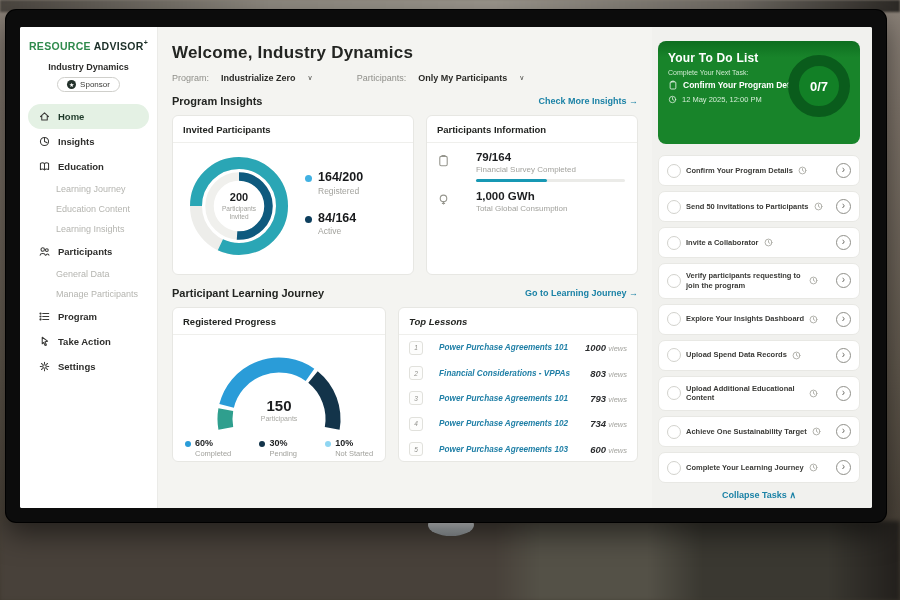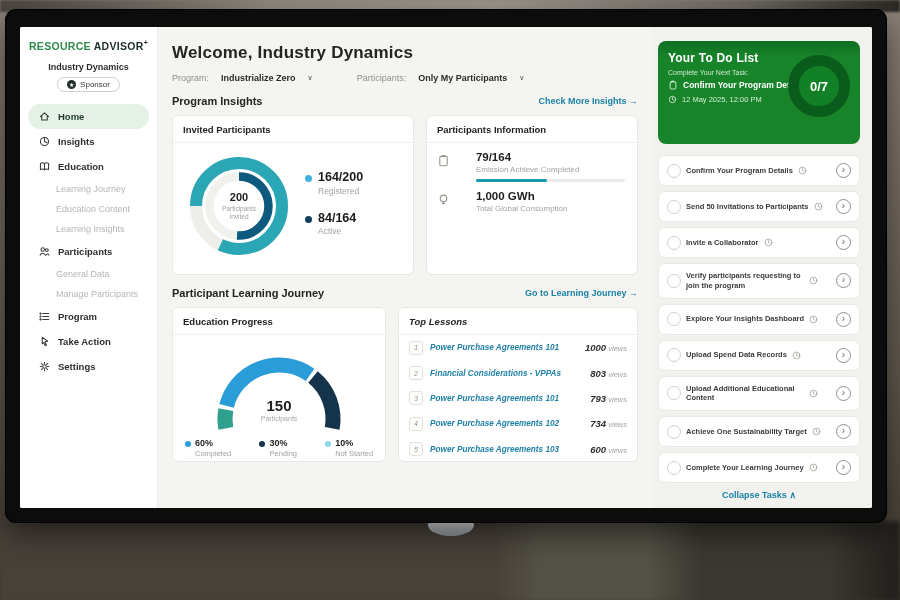--- a/index.html
+++ b/index.html
@@ -73,21 +73,21 @@
   .gauge-center{position:absolute;left:0;right:0;top:58px;text-align:center;}
   .gauge-center .v{font-size:15px;font-weight:bold;color:#1d1f21;}
   .gauge-center .l{font-size:7px;color:#a8a8a3;margin-top:1px;}
   .gauge-legend{display:flex;justify-content:space-between;padding:2px 12px 0;}
   .gl-item{display:flex;gap:4px;align-items:flex-start;}
   .gl-item .dot{width:6px;height:6px;margin-top:2px;}
   .gl-item .v{font-size:9px;font-weight:bold;color:#1d1f21;line-height:1.1;}
   .gl-item .l{font-size:7.5px;color:#a2a29d;}
   
   .lessons{width:242px;height:155px;font-style:italic;}
-  .lesson-row{display:flex;align-items:center;gap:7px;padding:0 10px;height:25.4px;cursor:pointer;}
+  .lesson-row{display:flex;align-items:center;gap:16px;padding:0 10px;height:25.4px;cursor:pointer;}
   .rank{width:12px;height:12px;border:1px solid #e1e1dc;border-radius:3px;font-size:6.5px;color:#8e8e89;
     display:flex;align-items:center;justify-content:center;flex:none;background:#fdfdfc;}
   .lesson-title{flex:1;font-size:8.2px;font-weight:bold;color:#1f7fa6;white-space:nowrap;overflow:hidden;}
   .views{font-size:9.5px;font-weight:bold;color:#2b2d2f;white-space:nowrap;}
   .views span{font-size:7.5px;font-weight:normal;color:#a3a39e;}
   
   .right{width:220px;flex:none;background:#f1f1ee;padding:14px 12px 0 6px;box-sizing:border-box;}
   .todo-card{position:relative;background:#18842a;border-radius:8px;padding:10px 10px 9px;height:84px;color:#fff;
     background:linear-gradient(180deg,#0e6e20 0%,#18842a 16%);}
   .todo-title{font-size:12px;font-weight:bold;letter-spacing:.2px;}
@@ -250,21 +250,21 @@
 
       <div class="card pinfo">
         <div class="card-title">Participants Information</div>
         <div class="metric">
           <svg class="micon" width="13" height="13" viewBox="0 0 14 14">
                 <rect x="3" y="2.6" width="8" height="10" rx="1.5"></rect>
                 <path d="M5.4 2.6 V1.6 H8.6 V2.6"></path>
               </svg>
           <div class="metric-main">
             <div class="v">79/164</div>
-            <div class="l">Emission Achieve Completed</div>
+            <div class="l">Financial Survey Completed</div>
             <div class="bar">
                   <div class="bar-fill" style="width: 48%; background-color: rgb(23, 152, 180);"></div>
                 </div>
           </div>
         </div>
         <div class="metric">
           <svg class="micon" width="13" height="13" viewBox="0 0 14 14">
                 <circle cx="7" cy="5.8" r="3.5"></circle>
                 <path d="M7 9.3 V11.8 M5.8 11.2 H8.2"></path>
               </svg>
@@ -280,21 +280,21 @@
       <div class="section-title">Participant Learning Journey</div>
       <div class="section-link">
         <span>Go to Learning Journey</span>
         <span>→</span>
       </div>
     </div>
 
     <div class="cards-row">
 
       <div class="card edu">
-        <div class="card-title">Education Progress</div>
+        <div class="card-title">Registered Progress</div>
         <div class="gauge-wrap">
           <svg width="160" height="98" viewBox="0 0 160 98">
             <path d="M26.8 89.4 A54 54 0 0 1 26.8 70.6" stroke-width="15" fill="none" stroke="#2f9f8e"></path>
             <path d="M27.6 66.9 A54 54 0 0 1 111 35.8" stroke-width="15" fill="none" stroke="#2a9cd8"></path>
             <path d="M114 38 A54 54 0 0 1 133.2 89.4" stroke-width="15" fill="none" stroke="#13344a"></path>
           </svg>
           <div class="gauge-center">
             <div class="v">150</div>
             <div class="l">Participants</div>
           </div>

